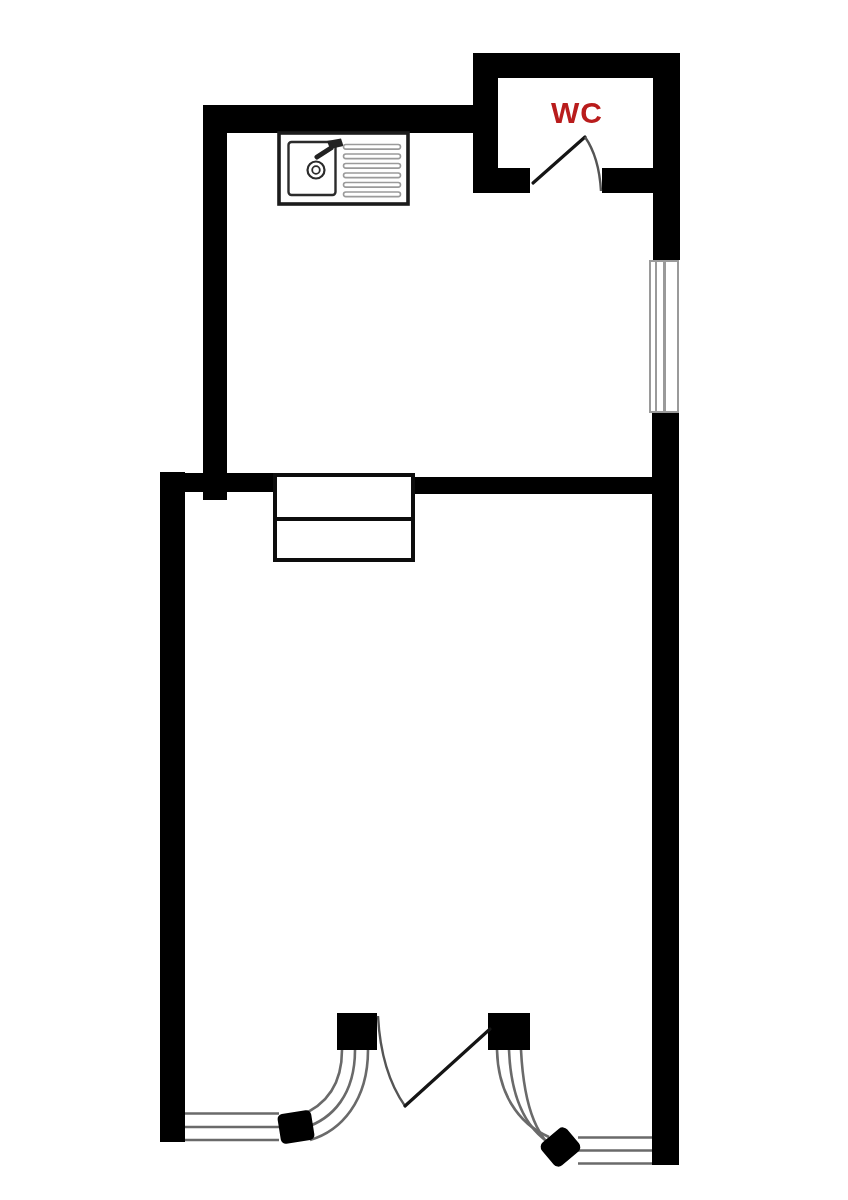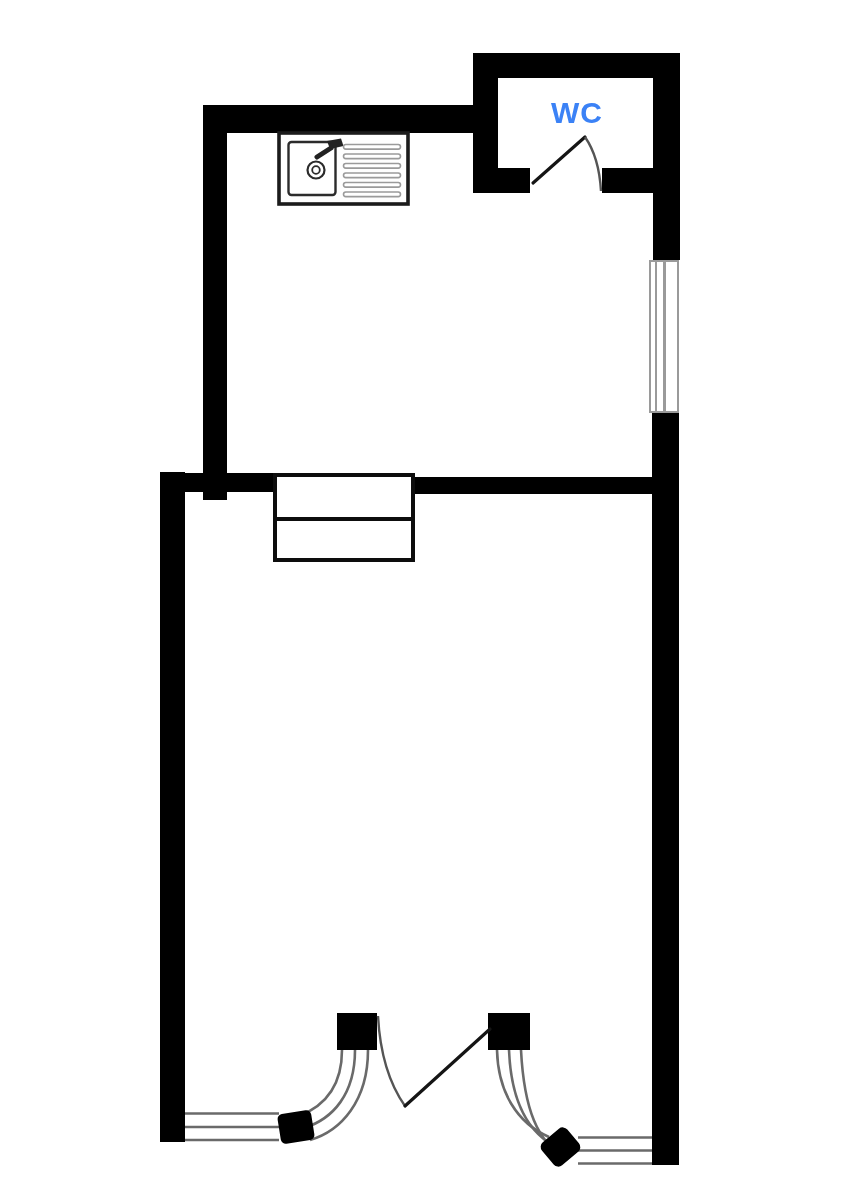--- a/index.html
+++ b/index.html
@@ -8,21 +8,21 @@
     background:var(--bg,#ffffff);
     font-family:"Liberation Sans", sans-serif;
     overflow:hidden;
   }
   .wall{position:absolute;background:var(--wall,#000);}
   .room-label{
     position:absolute;
     font-weight:700;
     font-size:30px;
     letter-spacing:1px;
-    color:#3b82f6;
+    color:#b91c1c;
     text-align:center;
   }
   .window{
     position:absolute;
     background:#fff;
     border:2px solid #9a9a9a;
     box-sizing:border-box;
   }
   .window .pane-line{position:absolute;top:0;bottom:0;background:#9a9a9a;}
   .hatch{

